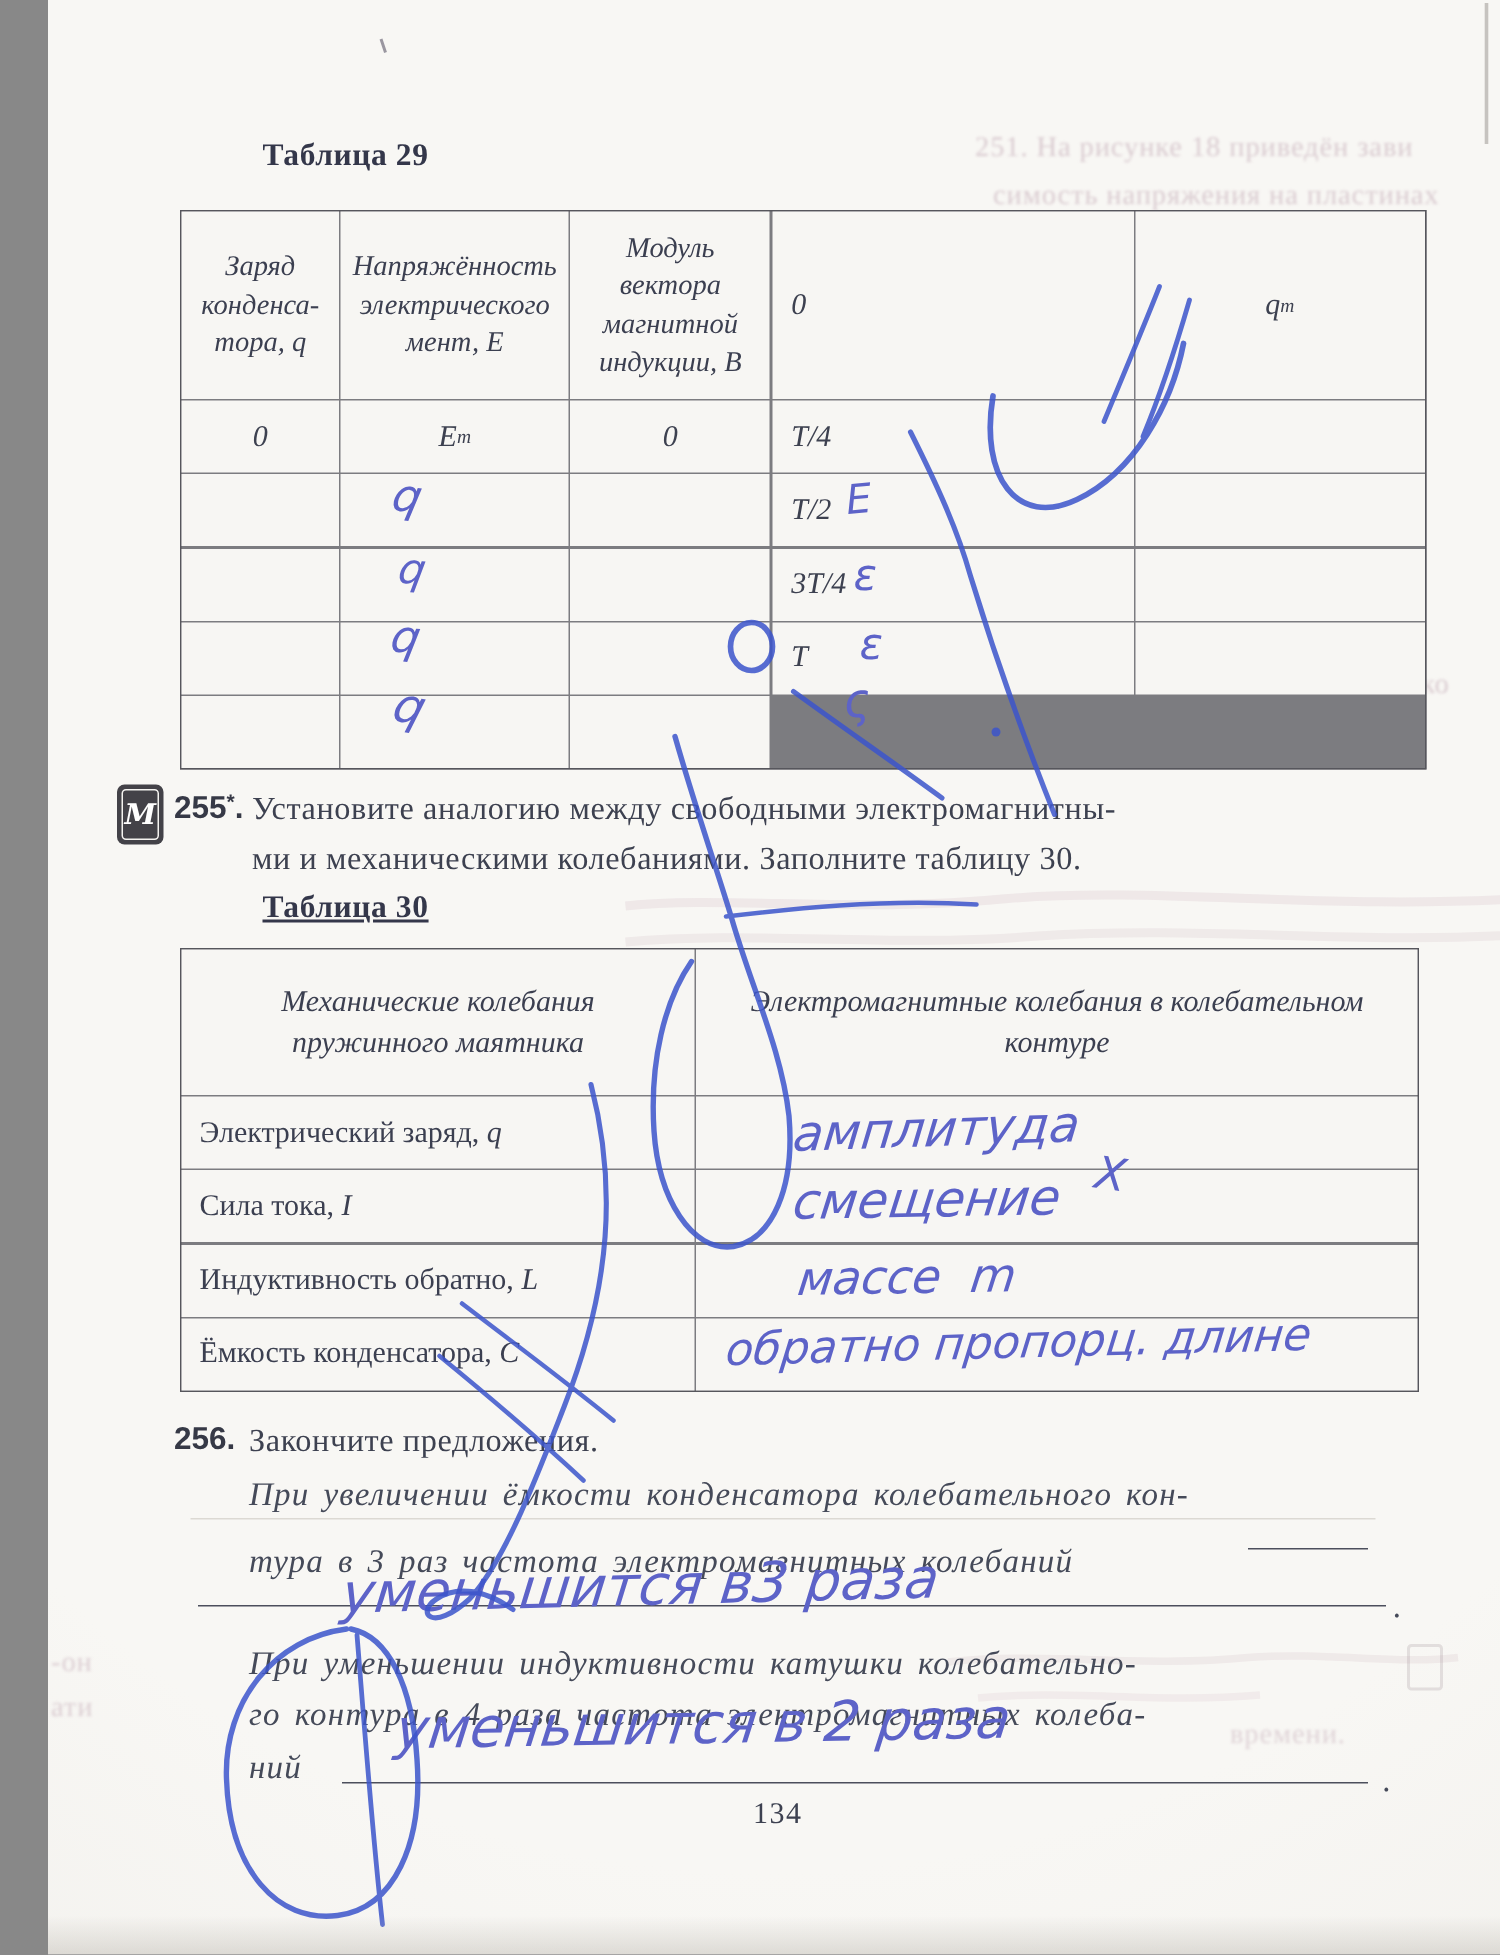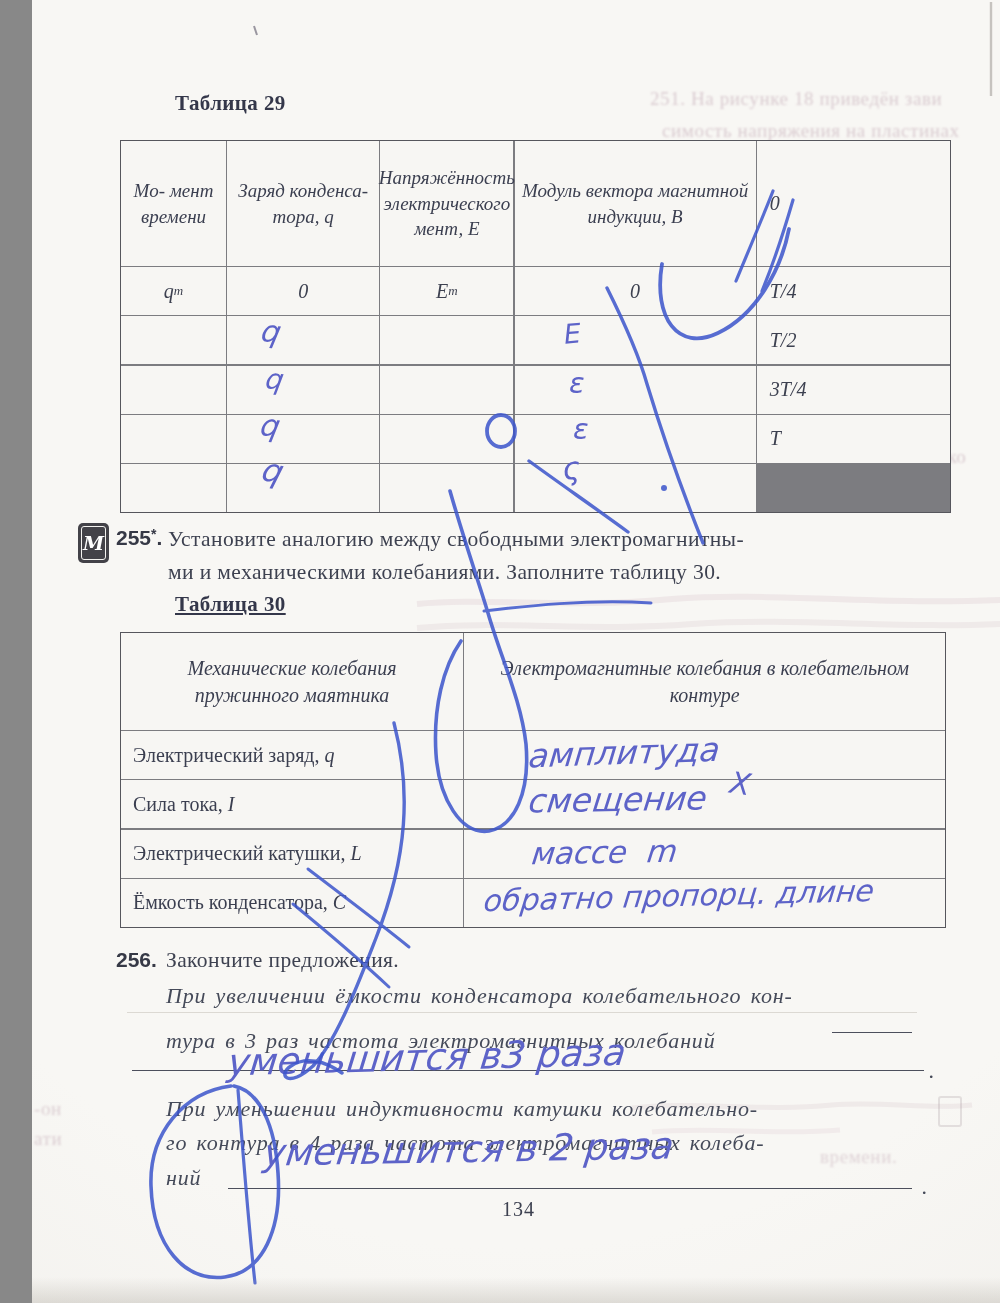--- a/index.html
+++ b/index.html
@@ -66,21 +66,20 @@
     <path d="M790,852 C822,844 838,872 831,900 C827,917 812,923 800,918" stroke="#bcb9b2" stroke-width="2" fill="none" opacity=".65"></path>
     <path d="M385,604 C450,597 540,609 640,599 C740,591 850,607 985,599" stroke="#b98ba0" stroke-width="6" fill="none" opacity=".14"></path>
     <path d="M385,628 C470,620 560,632 660,624 C770,617 870,630 985,623" stroke="#b98ba0" stroke-width="6" fill="none" opacity=".12"></path>
     <path d="M600,1108 C660,1101 730,1112 800,1105 C852,1101 900,1110 940,1105" stroke="#b98ba0" stroke-width="5" fill="none" opacity=".12"></path>
     <path d="M620,1132 C680,1126 740,1136 808,1130" stroke="#b98ba0" stroke-width="5" fill="none" opacity=".10"></path>
   </svg>
 
   <div class="abs caption" style="left:143px;top:91px;">Таблица 29</div>
 
   <div class="abs grid" style="left:88px;top:140px;grid-template-columns:105px 152px 133px 241px 193px;grid-template-rows:125px 48px 48px 48px 48px 48px;">
-    <div class="cell hcell">Мо- мент времени</div>
     <div class="cell hcell">Заряд конденса- тора, q</div>
     <div class="cell hcell">Напряжённость электрического мент, E</div>
     <div class="cell hcell">Модуль вектора магнитной индукции, B</div>
 
     <div class="cell vcell">0</div>
     <div class="cell mcell">
         <span>q</span>
         <sub>m</sub>
       </div>
     <div class="cell mcell">0</div>
@@ -136,21 +135,21 @@
   <div class="abs caption" style="left:143px;top:592px;text-decoration:underline;">Таблица 30</div>
 
   <div class="abs grid" style="left:88px;top:632px;grid-template-columns:342px 481px;grid-template-rows:97px 48px 48px 48px 48px;">
     <div class="cell hcell" style="font-size:20px;padding:2px 30px;">Механические колебания пружинного маятника</div>
     <div class="cell hcell" style="font-size:20px;">Электромагнитные колебания в колебательном контуре</div>
 
     <div class="cell lcell"><span>Электрический заряд,</span>&nbsp;<span class="it">q</span></div>
     <div class="cell"></div>
     <div class="cell lcell"><span>Сила тока,</span>&nbsp;<span class="it">I</span></div>
     <div class="cell"></div>
-    <div class="cell lcell"><span>Электрический катушки,</span>&nbsp;<span class="it">L</span></div>
+    <div class="cell lcell"><span>Индуктивность обратно,</span>&nbsp;<span class="it">L</span></div>
     <div class="cell"></div>
     <div class="cell lcell"><span>Ёмкость конденсатора,</span>&nbsp;<span class="it">C</span></div>
     <div class="cell"></div>
   </div>
 
   <div class="abs hw" style="left:497px;top:733px;font-size:33px;transform:rotate(-2deg) skewX(-8deg);">амплитуда</div>
   <div class="abs hw" style="left:497px;top:780px;font-size:33px;transform:rotate(-1deg) skewX(-8deg);">смещение</div>
   <div class="abs hw" style="left:698px;top:766px;font-size:30px;transform:rotate(8deg);">X</div>
   <div class="abs hw" style="left:500px;top:834px;font-size:31px;transform:rotate(-1deg) skewX(-8deg);white-space:pre;">массе  m</div>
   <div class="abs hw" style="left:452px;top:878px;font-size:30px;transform:rotate(-1.5deg) skewX(-8deg);">обратно пропорц. длине</div>

